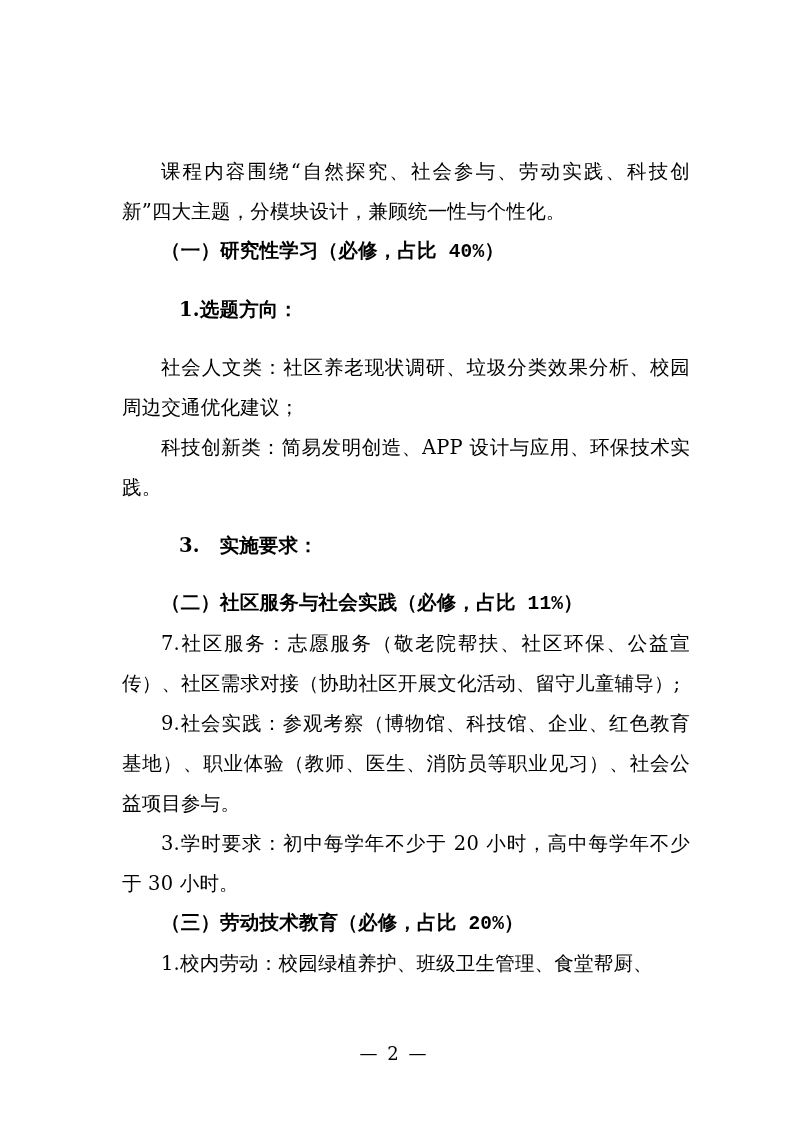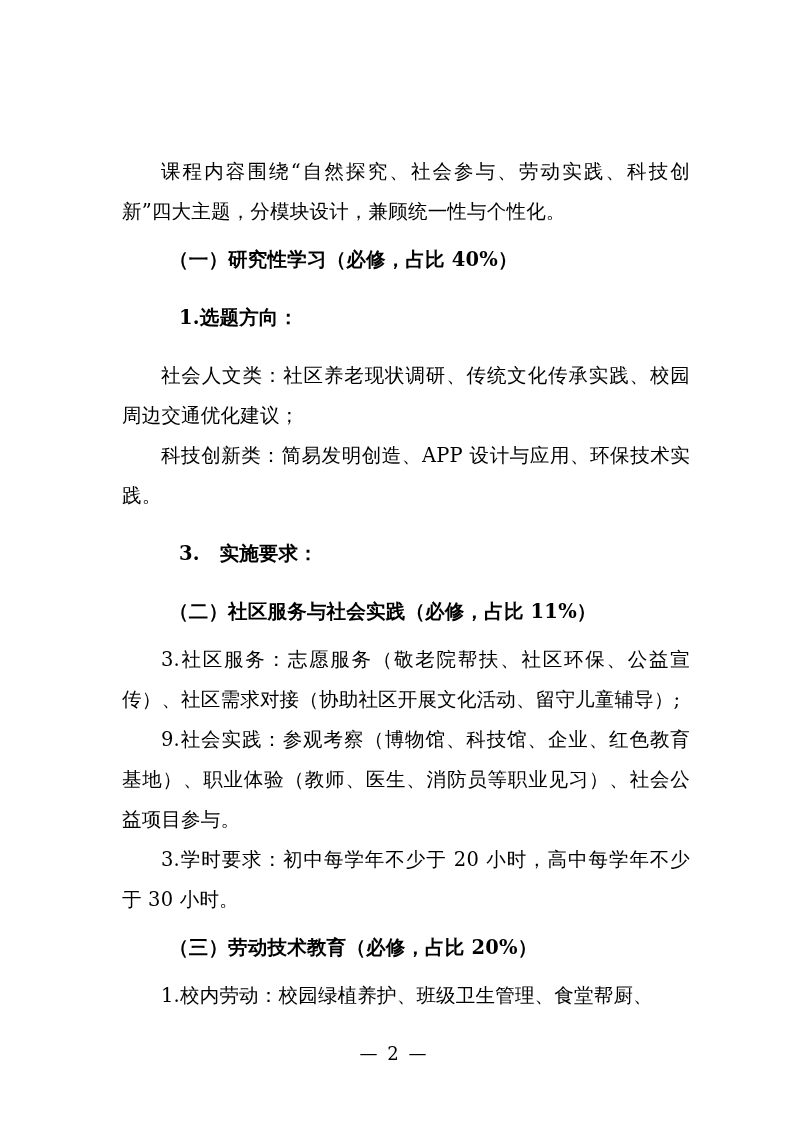--- a/index.html
+++ b/index.html
@@ -29,23 +29,24 @@
     line-height: 40px;
     letter-spacing: 0.2px;
     text-align: justify;
     text-justify: inter-ideograph;
   }
   .para {
     margin: 0;
     text-indent: 2em;
   }
   .heading {
-    margin: 8px;
+    margin: 0;
     text-indent: 2em;
     font-weight: bold;
+    font-family: Liberation Mono, monospace;
   }
   .sub-heading {
     margin: 18px;
     text-indent: 2em;
     font-weight: bold;
   }
   .footer {
     position: absolute;
     left: 0;
     right: 0;
@@ -62,30 +63,30 @@
 <div class="page">
   <div class="doc-body">
 
     <p class="para">课程内容围绕“自然探究、社会参与、劳动实践、科技创新”四大主题，分模块设计，兼顾统一性与个性化。</p>
 
     <p class="heading">（一）研究性学习（必修，占比 40%）</p>
 
     <p class="sub-heading">1.选题方向：</p>
 
 
-    <p class="para">社会人文类：社区养老现状调研、传统文化传承实践、校园周边交通优化建议；</p>
+    <p class="para">社会人文类：社区养老现状调研、垃圾分类效果分析、校园周边交通优化建议；</p>
 
     <p class="para">科技创新类：简易发明创造、APP 设计与应用、环保技术实践。</p>
 
     <p class="sub-heading">3.　实施要求：</p>
 
 
     <p class="heading">（二）社区服务与社会实践（必修，占比 11%）</p>
 
-    <p class="para">3.社区服务：志愿服务（敬老院帮扶、社区环保、公益宣传）、社区需求对接（协助社区开展文化活动、留守儿童辅导）;</p>
+    <p class="para">7.社区服务：志愿服务（敬老院帮扶、社区环保、公益宣传）、社区需求对接（协助社区开展文化活动、留守儿童辅导）;</p>
 
     <p class="para">9.社会实践：参观考察（博物馆、科技馆、企业、红色教育基地）、职业体验（教师、医生、消防员等职业见习）、社会公益项目参与。</p>
 
     <p class="para">3.学时要求：初中每学年不少于 20 小时，高中每学年不少于 30 小时。</p>
 
     <p class="heading">（三）劳动技术教育（必修，占比 20%）</p>
 
     <p class="para">1.校内劳动：校园绿植养护、班级卫生管理、食堂帮厨、</p>
 
   </div>

